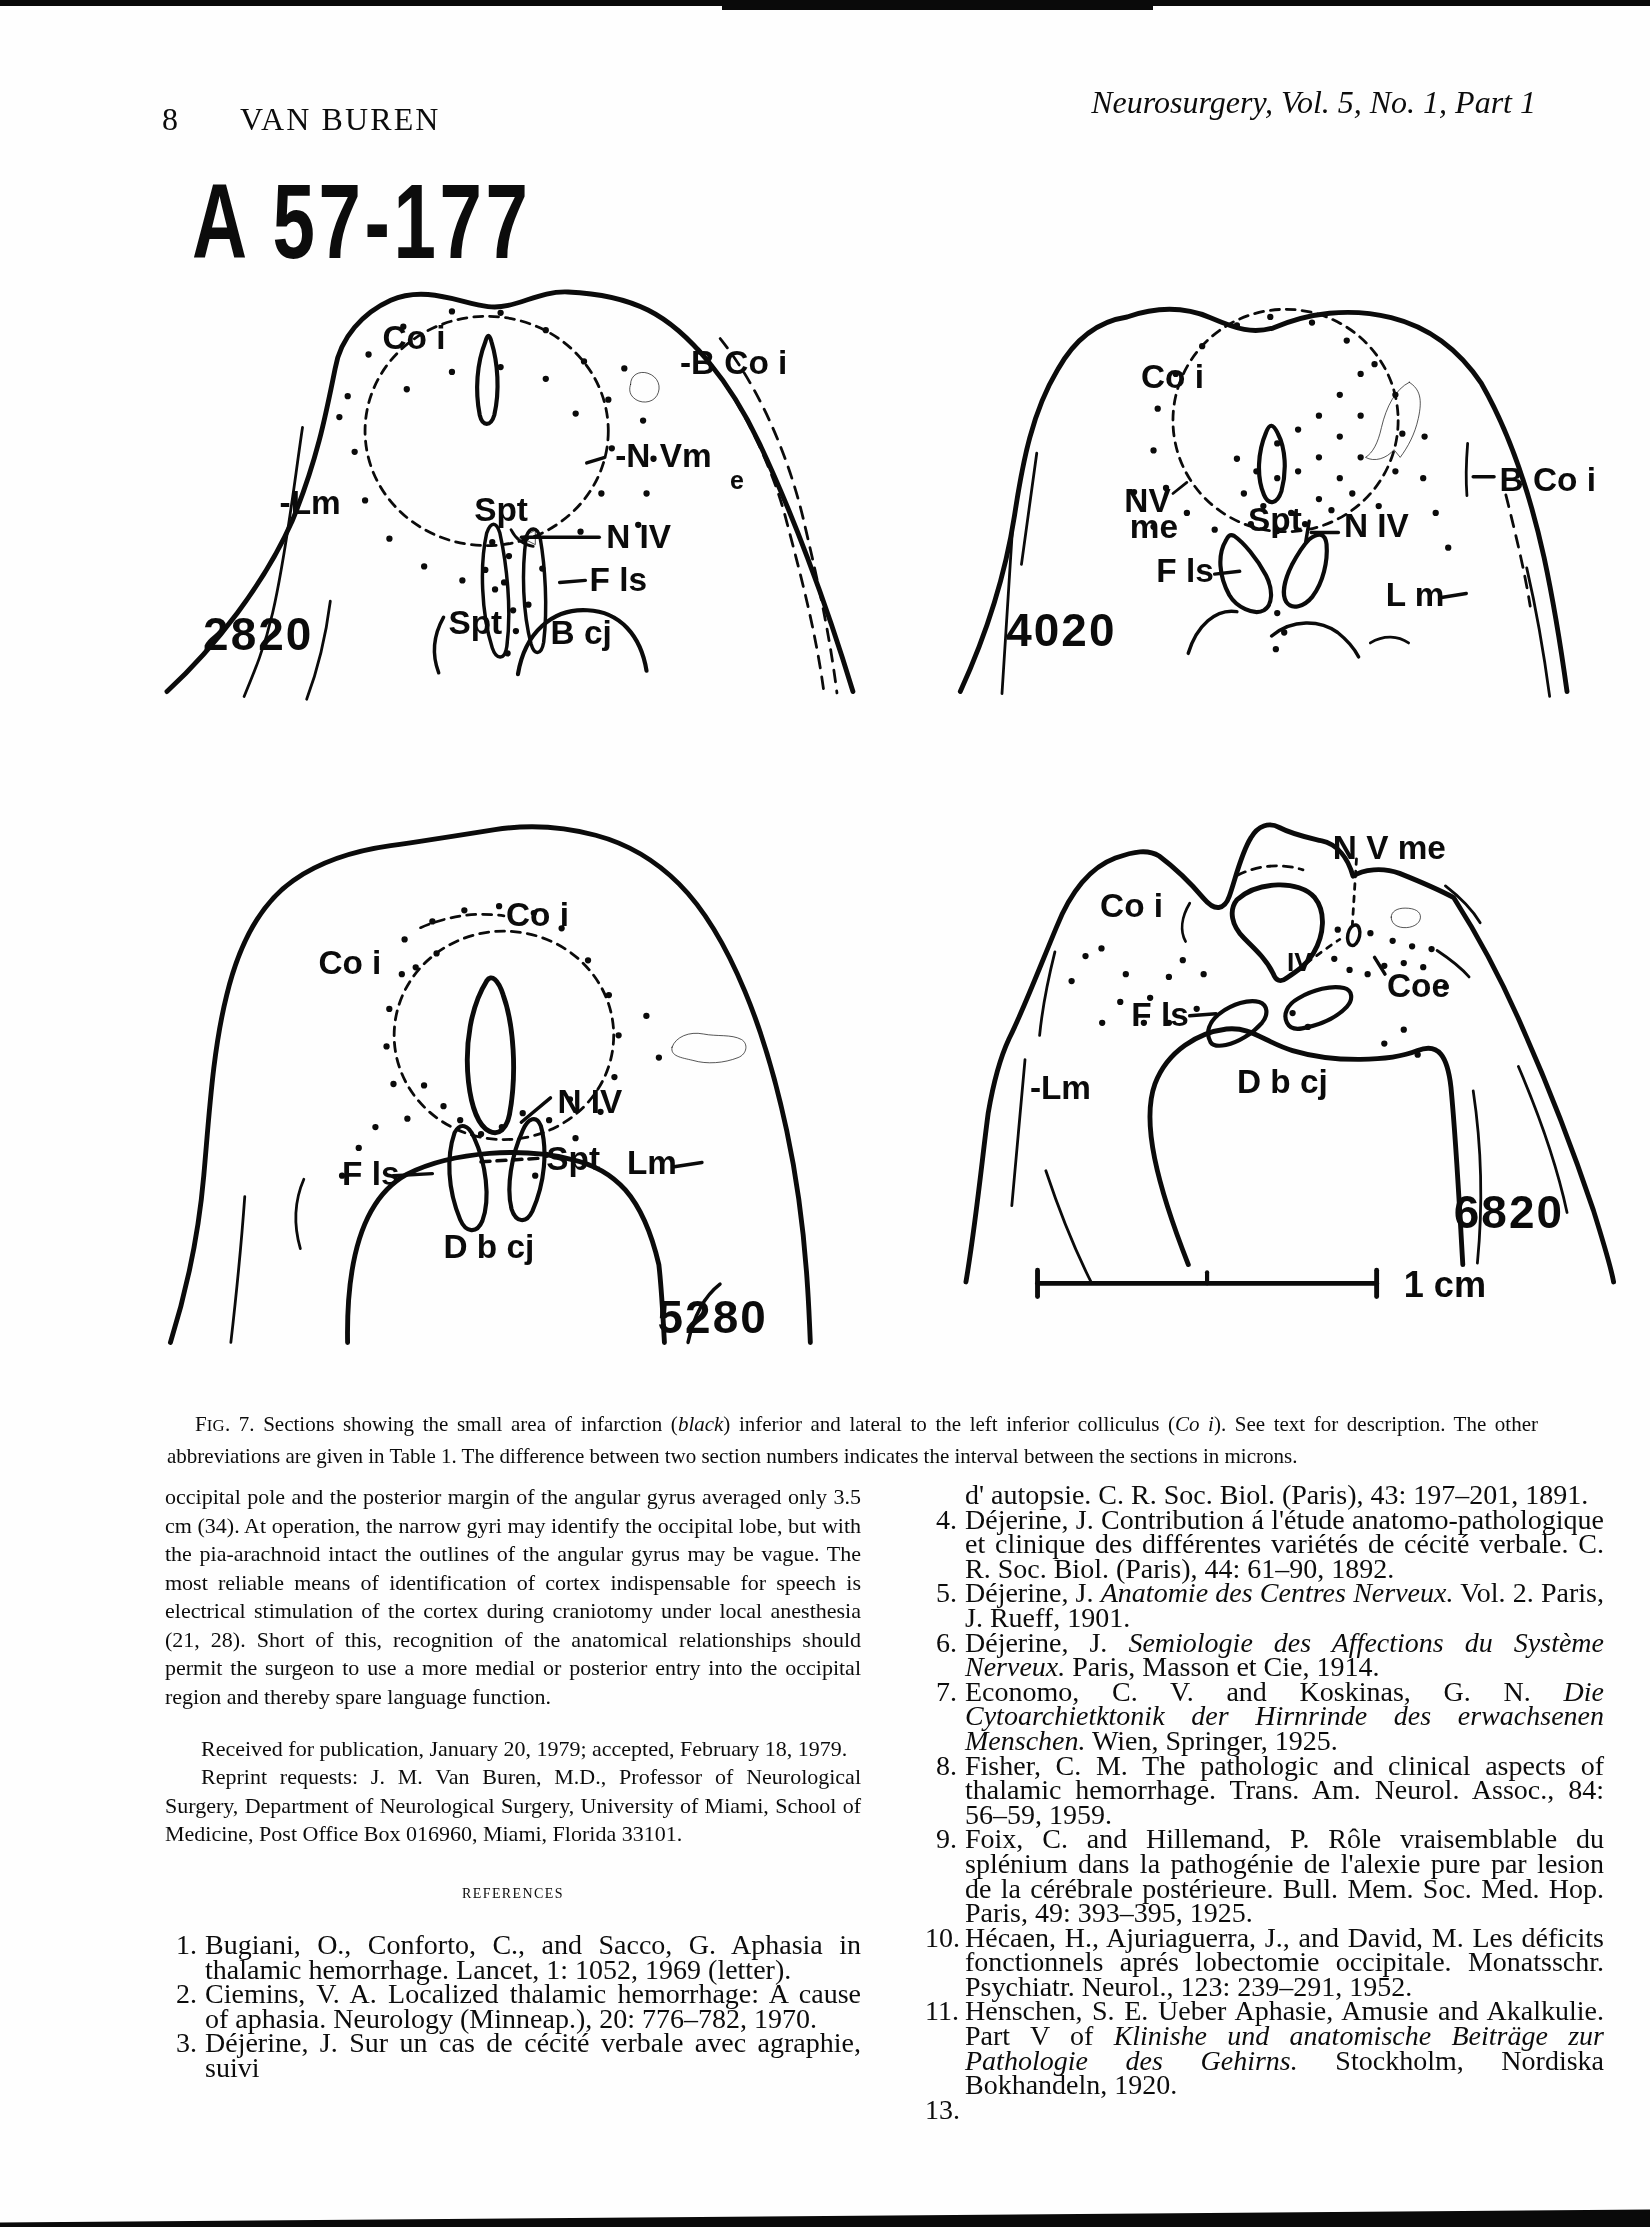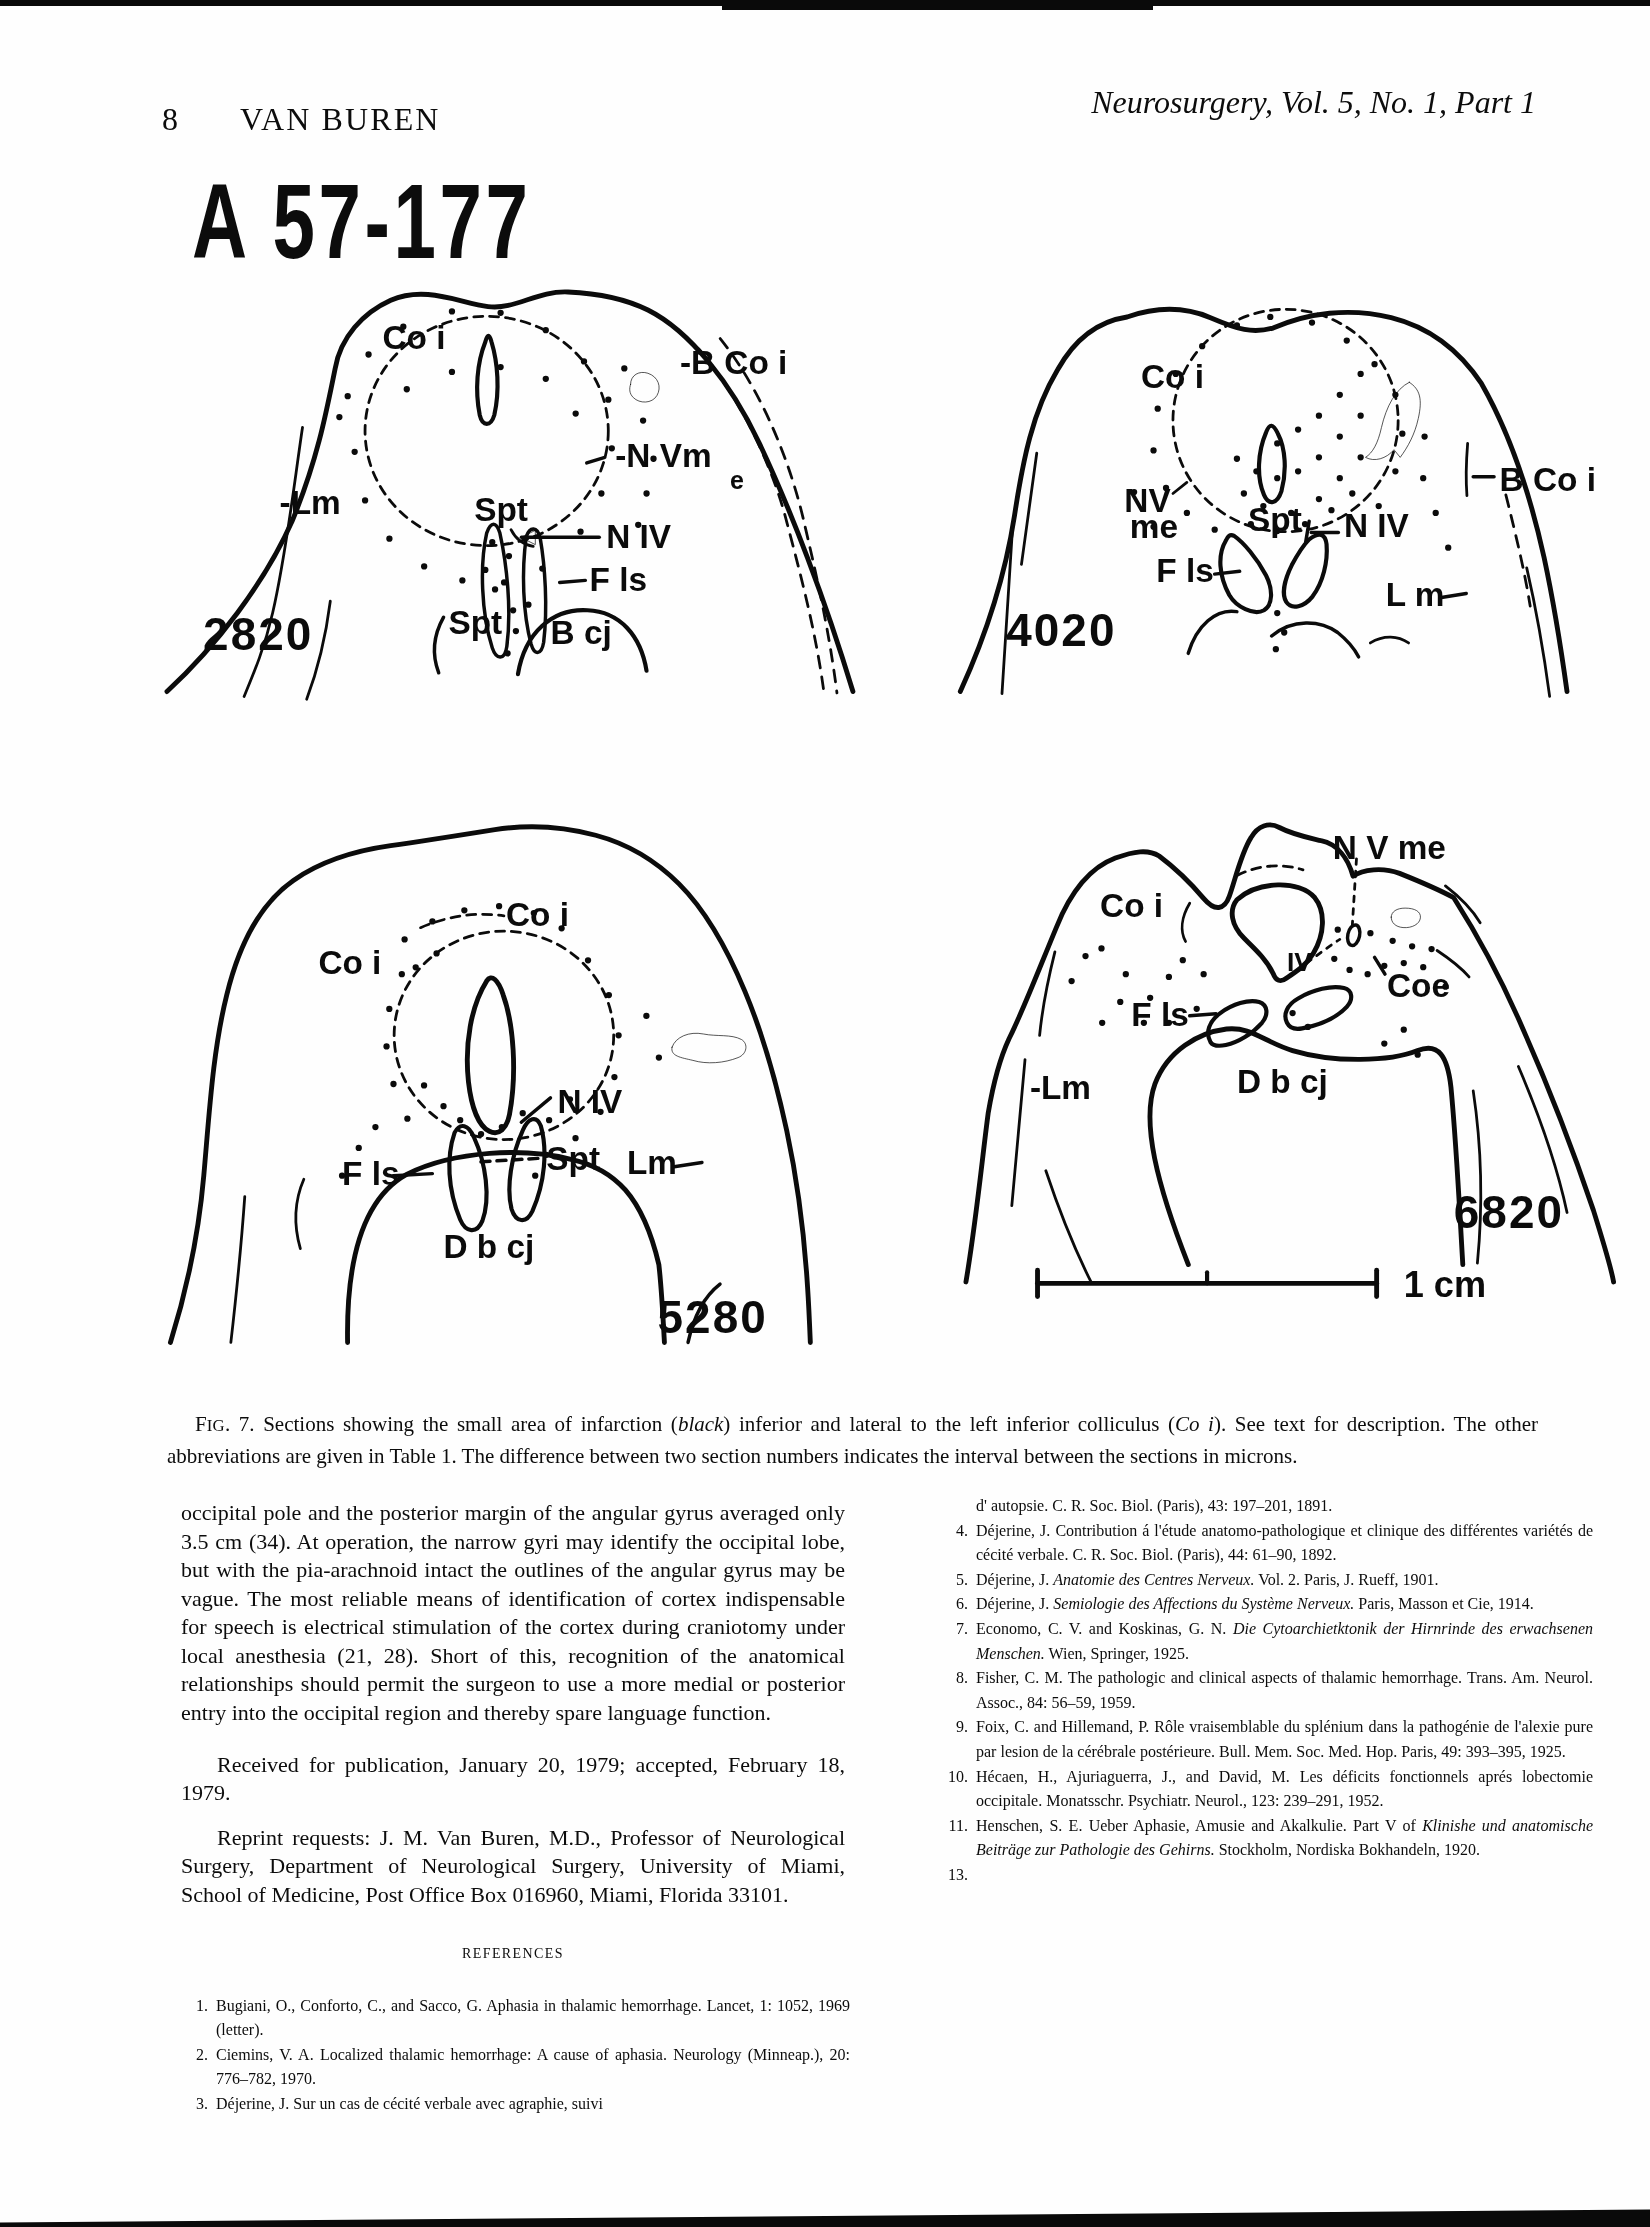--- a/index.html
+++ b/index.html
@@ -33,25 +33,25 @@
   .panel text.cm{font-size:52px;}
   
   .caption{position:absolute;left:167px;top:1409px;width:1371px;font-size:21px;line-height:31px;
            text-align:justify;text-indent:28px;}
   .caption .sc,.sc{font-size:0.8em;letter-spacing:0.3px;}
   .it{font-style:italic;}
   
   .col{position:absolute;top:1483px;font-size:22px;line-height:28.5px;text-align:justify;}
   .col-left{left:165px;width:696px;}
   .col-right{left:925px;width:679px;}
-  .col p{margin:16px;}
+  .col p{margin:0;}
   p.note{text-indent:36px;}
   p.note-first{margin-top:23.6px;}
   .refhead{margin:31px 0 25px 0;text-align:center;font-size:14px;letter-spacing:1.4px;font-weight:normal;}
-  ol.reflist{list-style:none;margin:11px;padding:0;font-size:16px;line-height:24.6px;text-align:justify;}
+  ol.reflist{list-style:none;margin:0;padding:0;font-size:28px;line-height:24.6px;text-align:justify;}
   ol.reflist li.ref{position:relative;padding-left:40px;}
   .ref-num{position:absolute;left:0;top:0;width:32px;text-align:right;}
 </style>
 </head>
 <body>
 
 <div id="page">
   <div class="bar-top"></div>
   <div class="bar-top2"></div>
 

